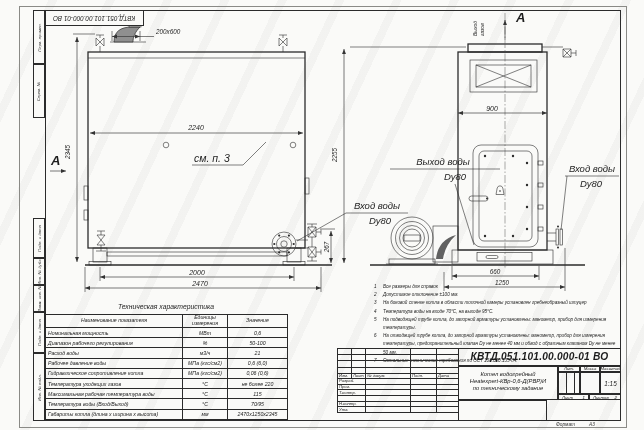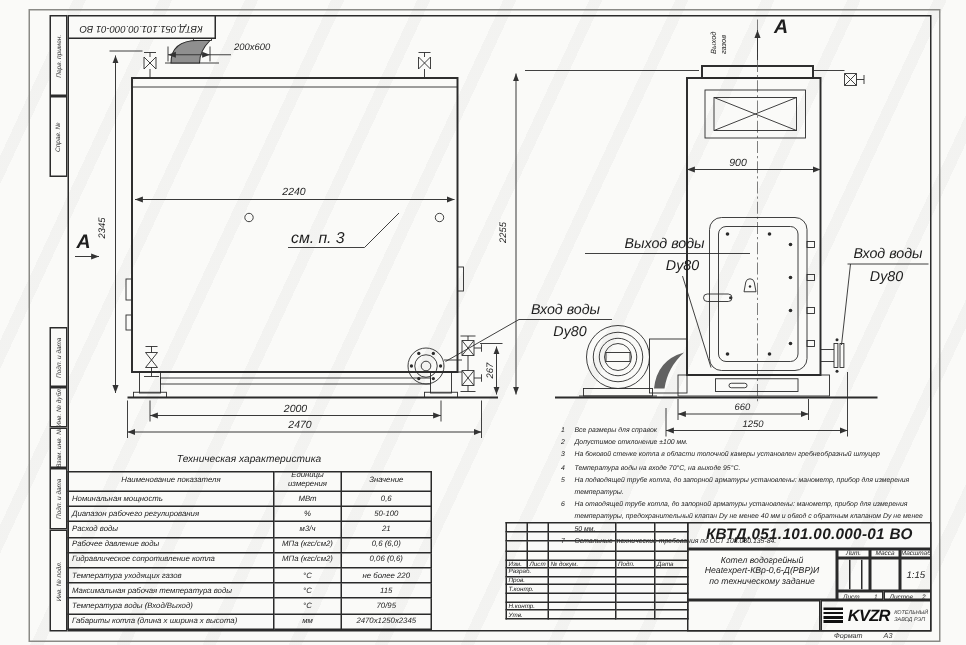--- a/index.html
+++ b/index.html
@@ -467,27 +467,19 @@
     <div class="cell sheetcell" style="left:221px;top:46px;width:31px;height:6px;">
       <span>Лист</span>
         <span>1</span>
     </div>
     <div class="cell sheetcell" style="left:252px;top:46px;width:32px;height:6px;">
       <span>Листов</span>
         <span>2</span>
     </div>
 
     <div class="cell" style="left:121px;top:52px;width:89px;height:21px;"></div>
-    <div class="cell" id="logo-cell" style="left:210px;top:52px;width:74px;height:21px;">
-      <div id="logo-mark"></div>
-      <div id="logo-text">KVZR</div>
-      <div id="logo-cap">
-        <div>КОТЕЛЬНЫЙ</div>
-        <div>ЗАВОД РЭП</div>
-      </div>
-    </div>
   </div>
 
   <div class="ov" id="format">
     <span>Формат</span>
     <span>А3</span>
   </div>
 </div>
 
 </body></html>

